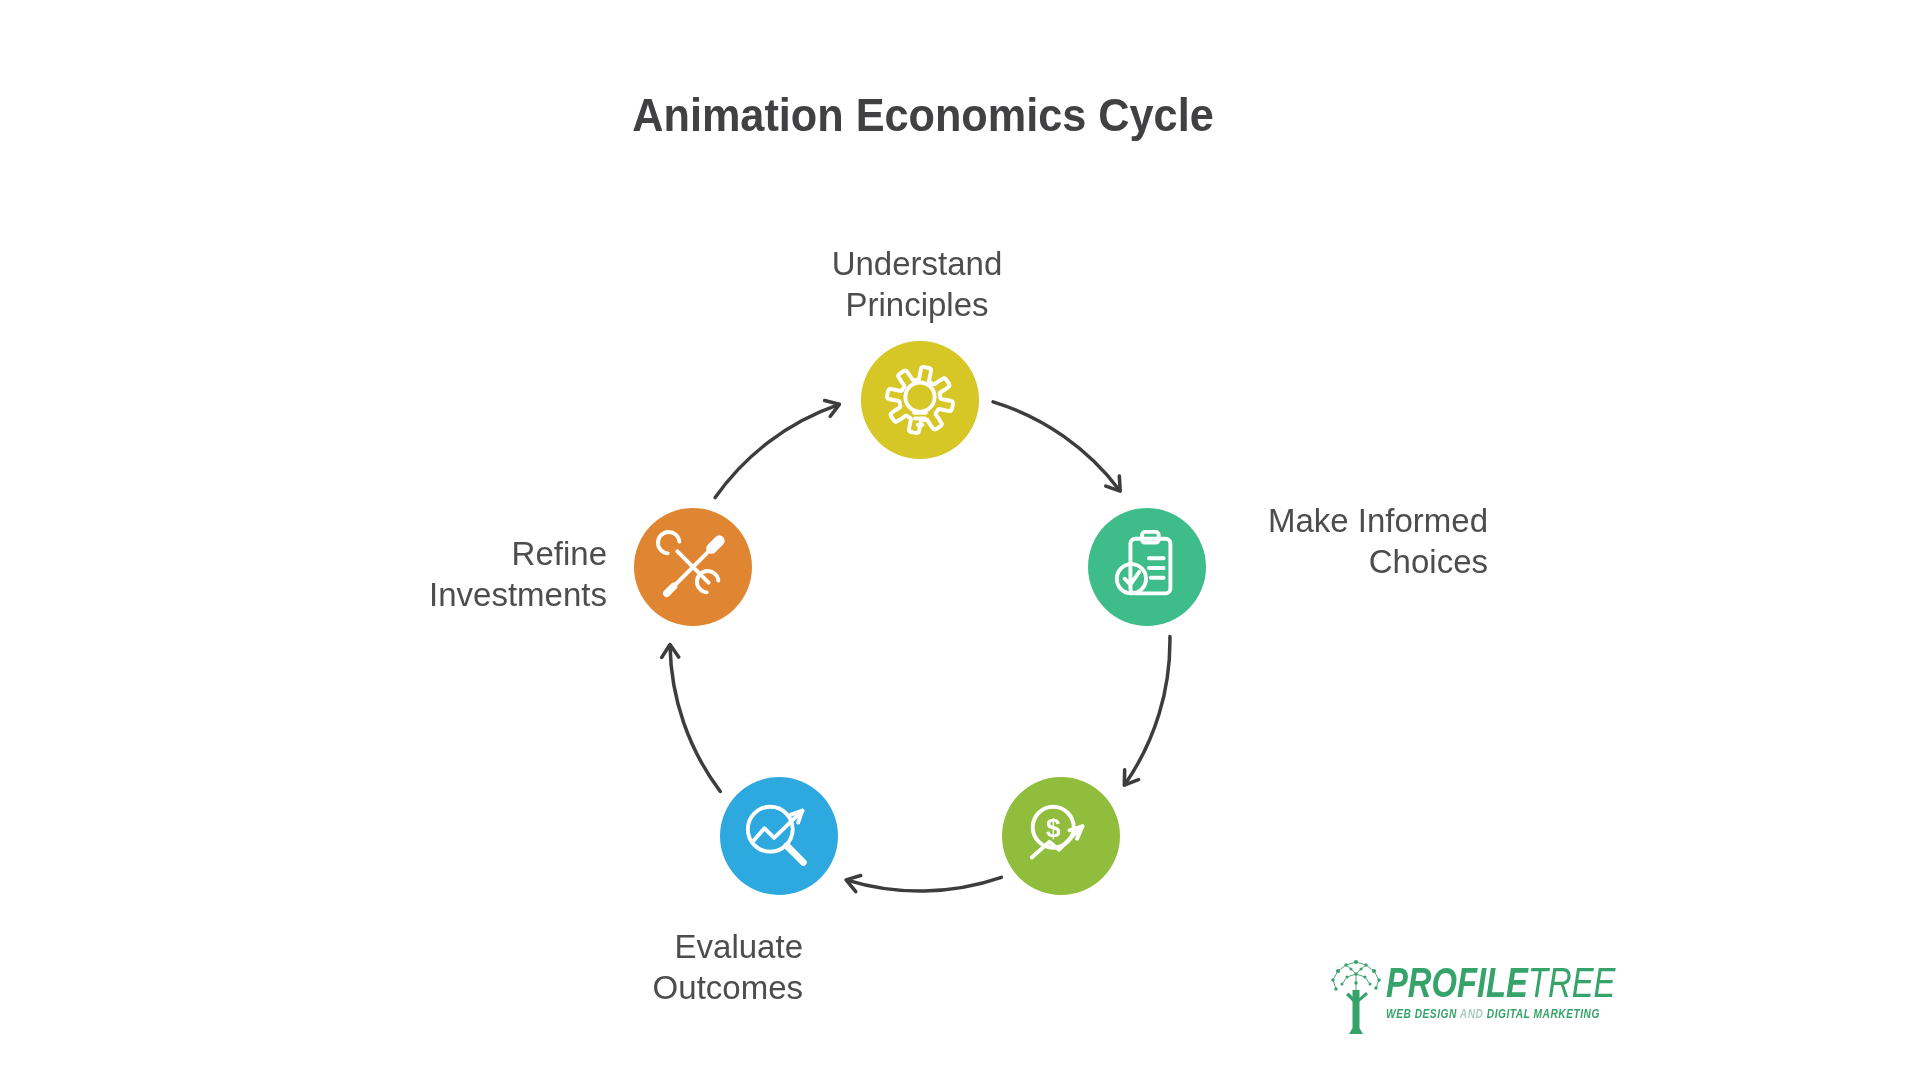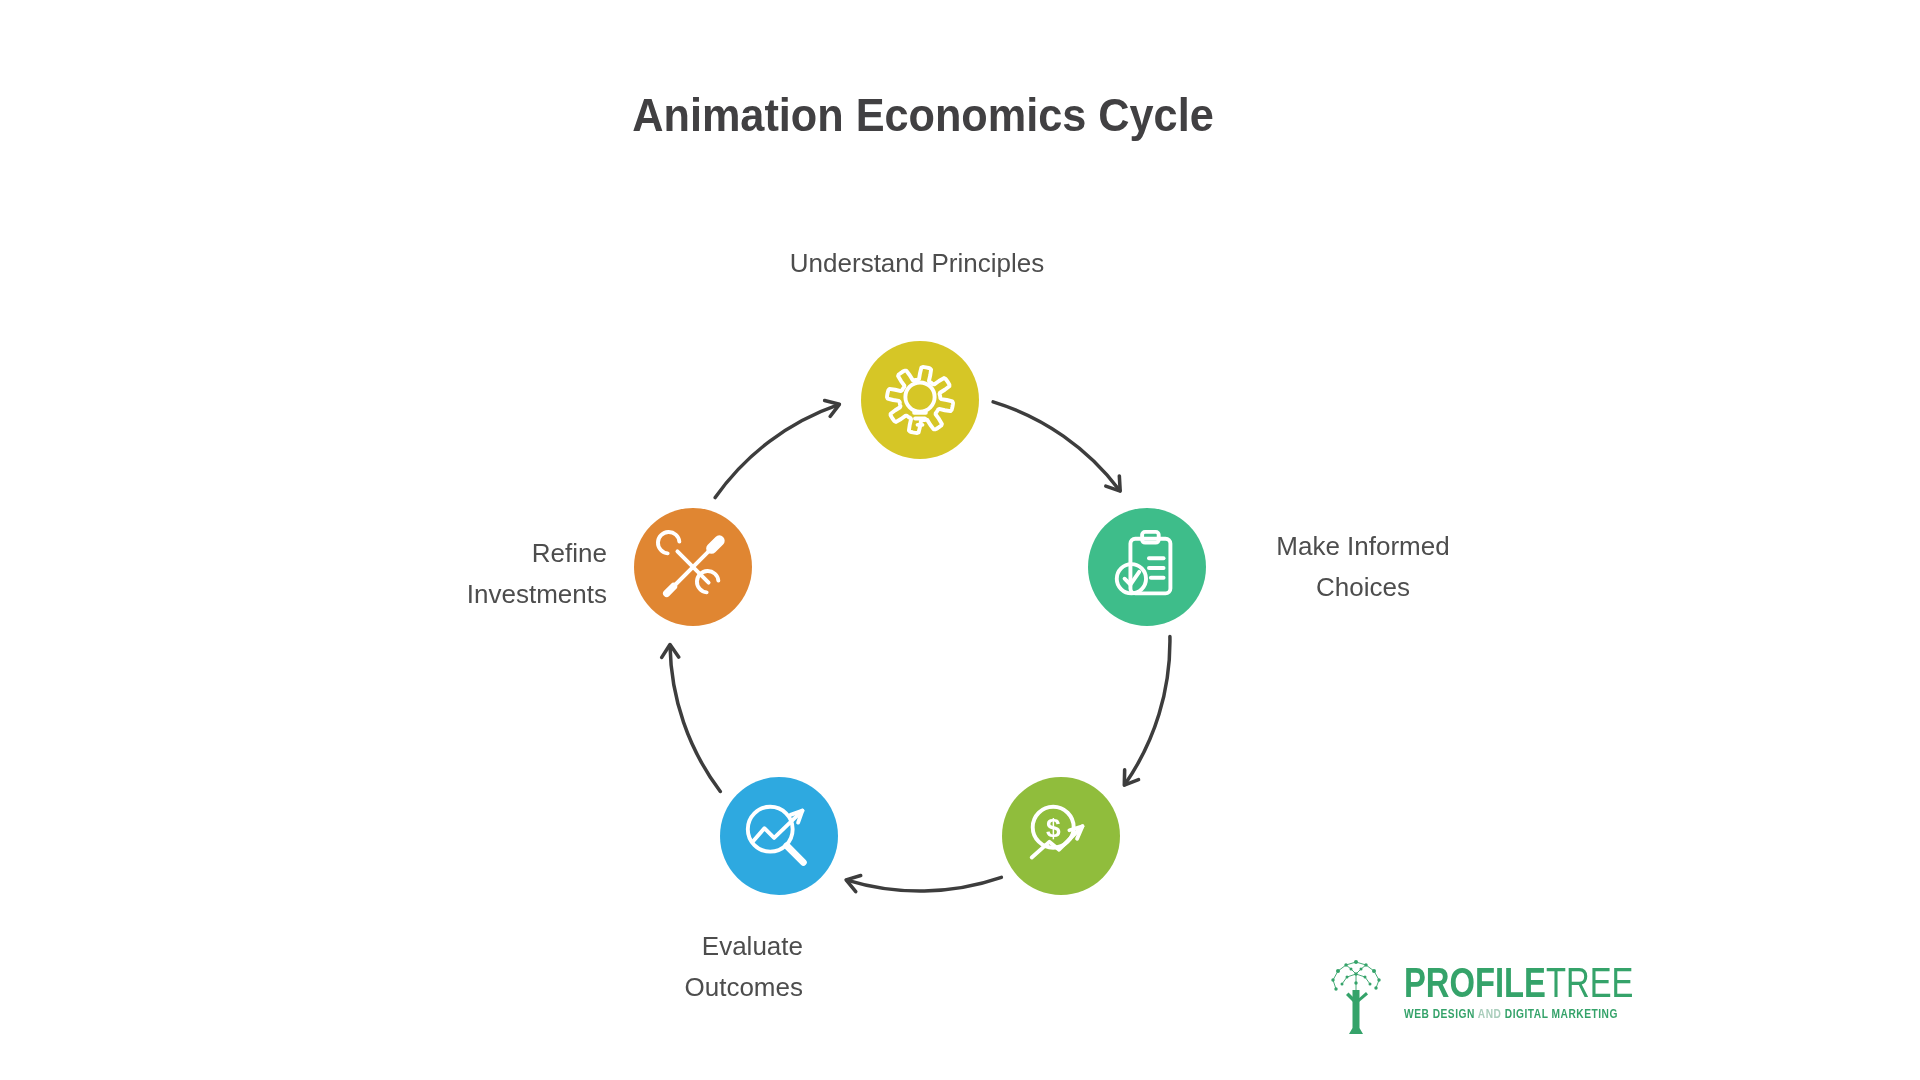--- a/index.html
+++ b/index.html
@@ -14,30 +14,30 @@
   .node{position:absolute;width:118px;height:118px;border-radius:50%;
         display:flex;align-items:center;justify-content:center;}
   .n-understand{left:861px;top:341px;}
   .n-make{left:1088px;top:508px;}
   .n-engage{left:1002px;top:777px;}
   .n-evaluate{left:720px;top:777px;}
   .n-refine{left:634px;top:508px;}
   .node svg{width:78px;height:78px;display:block;}
   .icon-stroke{fill:none;stroke:#ffffff;stroke-width:4;stroke-linecap:round;stroke-linejoin:round;}
 
-  .label{position:absolute;font-size:26px;line-height:41px;color:#4d4d4d;}
+  .label{position:absolute;font-size:33px;line-height:41px;color:#4d4d4d;}
   .l-understand{left:787px;top:243px;width:260px;text-align:center;}
-  .l-make{left:1238px;top:526px;width:250px;text-align:center;}
+  .l-make{left:1238px;top:500px;width:250px;text-align:right;}
   .l-engage{left:1063px;top:926px;width:215px;text-align:left;}
   .l-evaluate{left:603px;top:926px;width:200px;text-align:right;}
   .l-refine{left:387px;top:533px;width:220px;text-align:right;}
 
   .logo{position:absolute;left:1326px;top:956px;display:flex;align-items:flex-start;}
   .logo-tree{width:60px;height:84px;}
-  .logo-text{margin-left:18px;}
+  .logo-text{margin-left:0;font-style:italic;}
   .brand{font-size:42px;line-height:46px;white-space:nowrap;transform:scaleX(.78);
          transform-origin:0 0;margin-top:4px;}
   .brand-bold{font-weight:700;}
   .brand-light{font-weight:400;}
   .tagline{font-size:12px;font-weight:700;letter-spacing:.6px;margin-top:1px;white-space:nowrap;
            transform:scaleX(.85);transform-origin:0 0;}
 </style>
 </head>
 <body>
 

